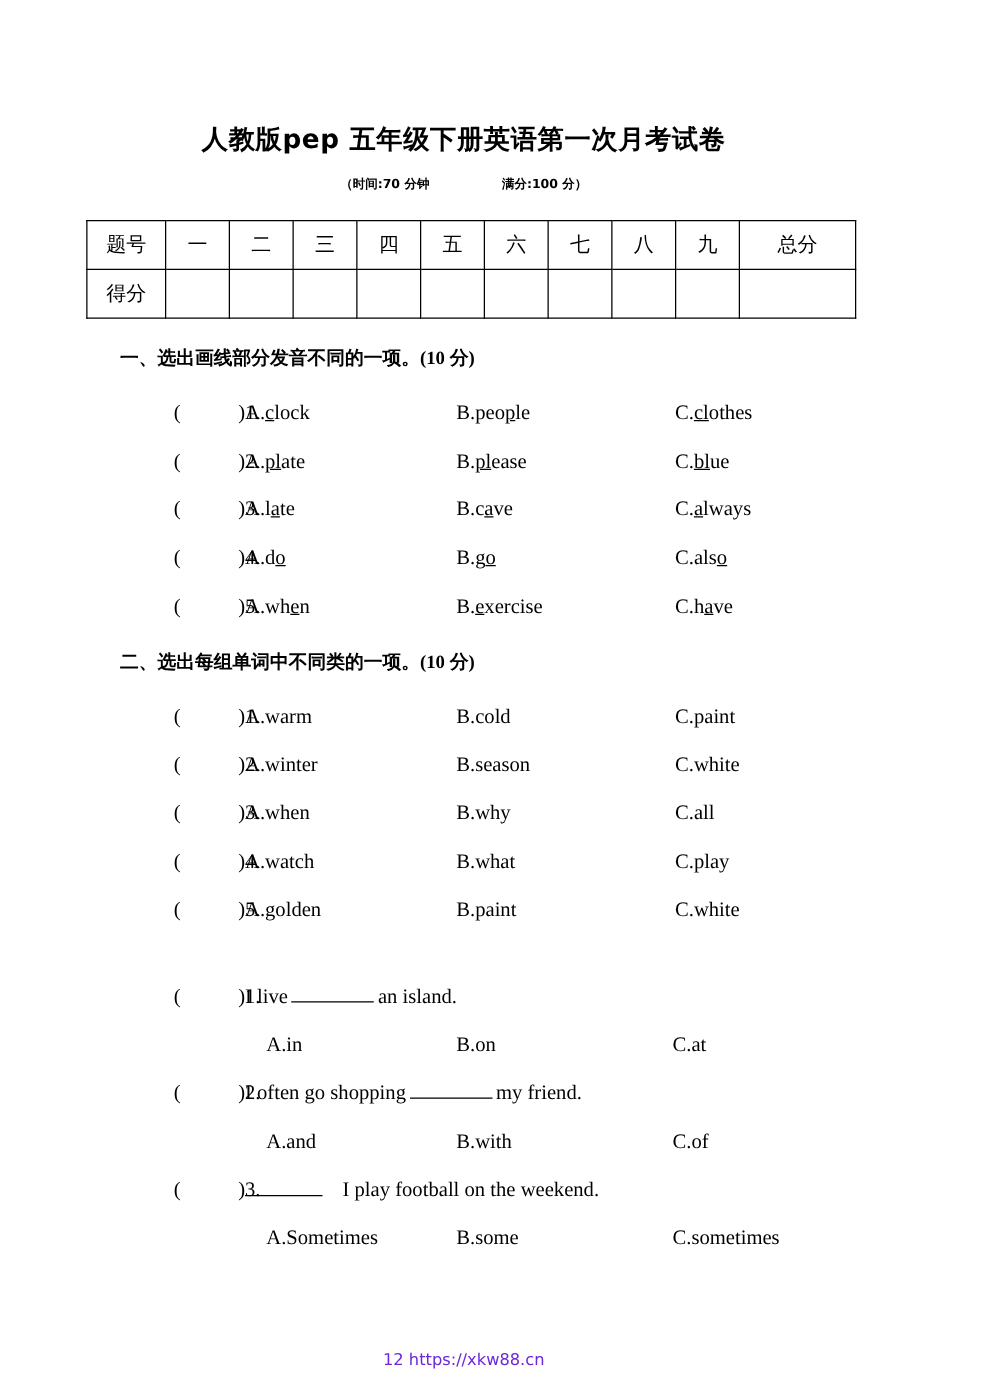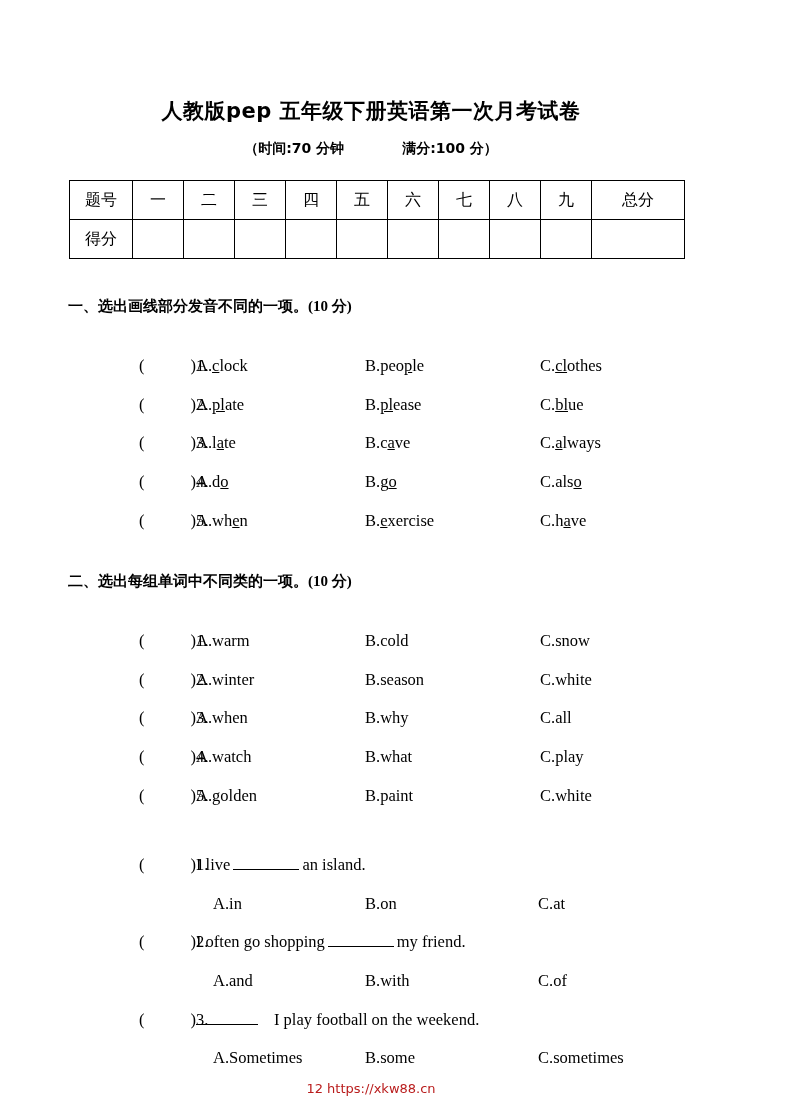--- a/index.html
+++ b/index.html
@@ -30,21 +30,21 @@
     font-size: 21px;
     letter-spacing: 0.5px;
     margin: 0;
     padding-top: 98px;
     line-height: 1.25;
   }
   .subtitle {
     text-align: center;
     font-family: "DejaVu Sans", "Liberation Sans", sans-serif;
     font-weight: bold;
-    font-size: 14px;
+    font-size: 10px;
     margin: 0;
     padding-top: 16px;
   }
   .subtitle .gap {
     display: inline-block;
     width: 58px;
   }
 
   
   .score-table-wrap {
@@ -73,22 +73,22 @@
   }
   table.score-table td.total {
     width: 92px;
   }
 
   
   .section-head {
     font-family: "DejaVu Sans", "Liberation Sans", sans-serif;
     font-weight: bold;
     font-size: 15px;
-    margin: 16px;
-    padding-left: 52px;
+    margin: 0;
+    padding-left: 96px;
   }
   .section-head .pts {
     font-family: "Liberation Serif", "DejaVu Serif", serif;
     font-weight: bold;
     font-size: 15px;
   }
 
   
   .q-row {
     position: relative;
@@ -149,21 +149,21 @@
 
   
   .footer {
     position: absolute;
     left: 0;
     right: 0;
     bottom: 22px;
     text-align: center;
     font-family: "DejaVu Sans", "Liberation Sans", sans-serif;
     font-size: 13px;
-    color: #b91c1c;
+    color: #6d28d9;
   }
 </style>
 </head>
 <body>
 
 <div class="page">
 
   <h1 class="title">人教版pep 五年级下册英语第一次月考试卷</h1>
 
   <div class="subtitle">
@@ -247,21 +247,21 @@
   <div style="height:16px"></div>
   <div class="section-head">
     <span>二、选出每组单词中不同类的一项。</span><span class="pts">(10 分)</span>
   </div>
   <div style="height:15px"></div>
 
   <div class="q-row">
     <span class="q-paren">(<span class="blankspace"></span>)<span>1.</span></span>
     <span class="opt opt-a">A.warm</span>
     <span class="opt opt-b">B.cold</span>
-    <span class="opt opt-c">C.snow</span>
+    <span class="opt opt-c">C.paint</span>
   </div>
   <div class="q-row">
     <span class="q-paren">(<span class="blankspace"></span>)<span>2.</span></span>
     <span class="opt opt-a">A.winter</span>
     <span class="opt opt-b">B.season</span>
     <span class="opt opt-c">C.white</span>
   </div>
   <div class="q-row">
     <span class="q-paren">(<span class="blankspace"></span>)<span>3.</span></span>
     <span class="opt opt-a">A.when</span>

